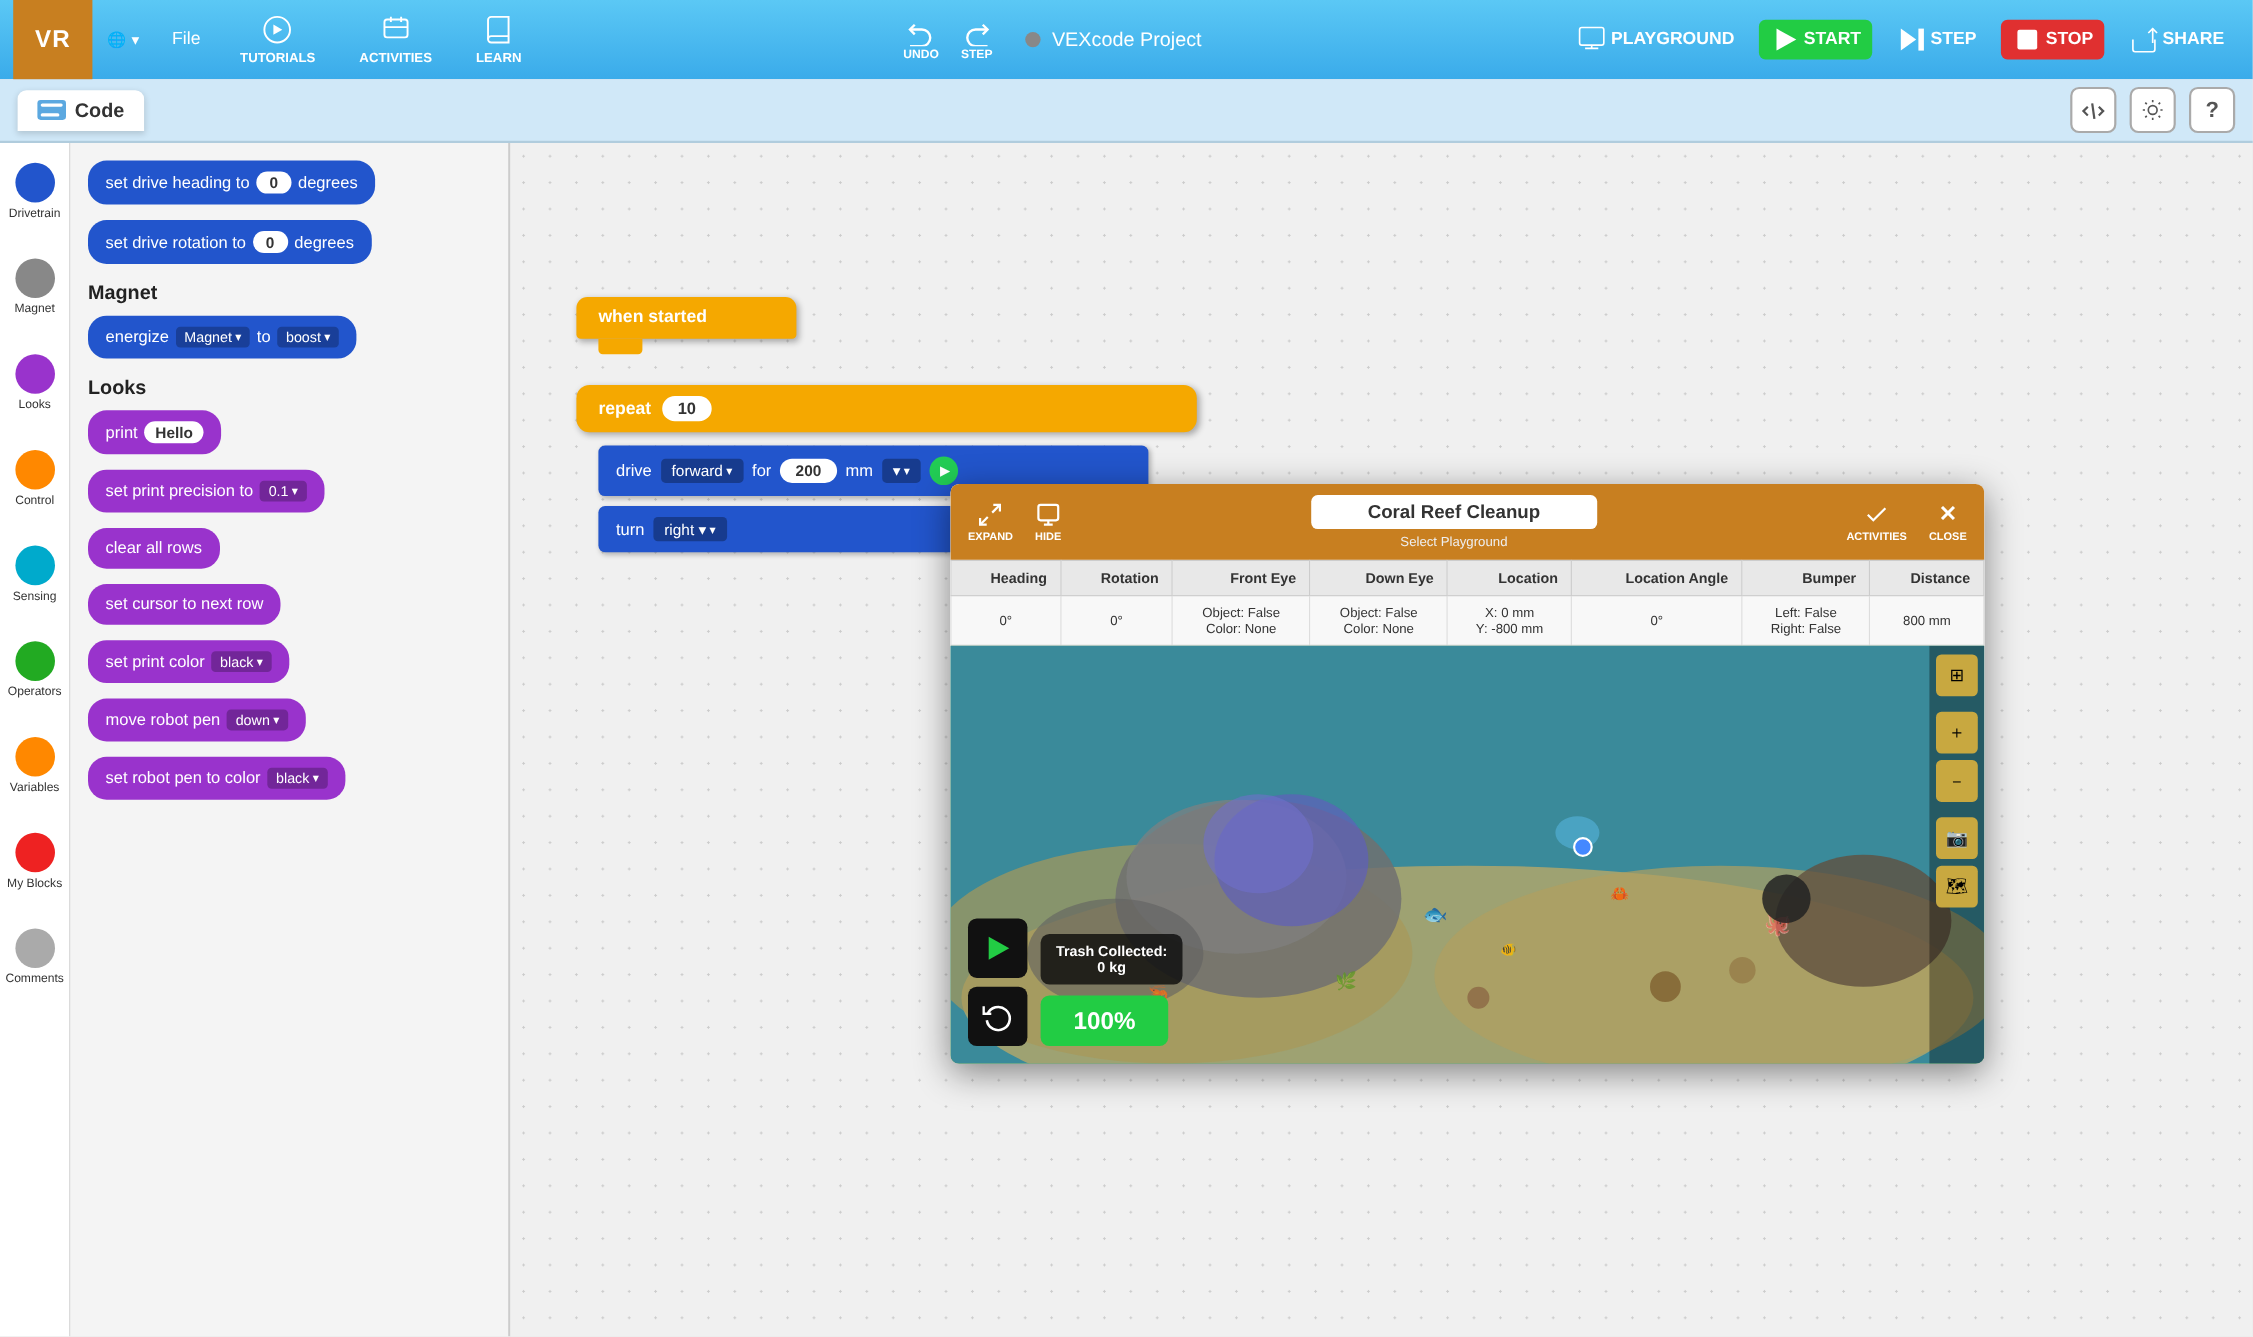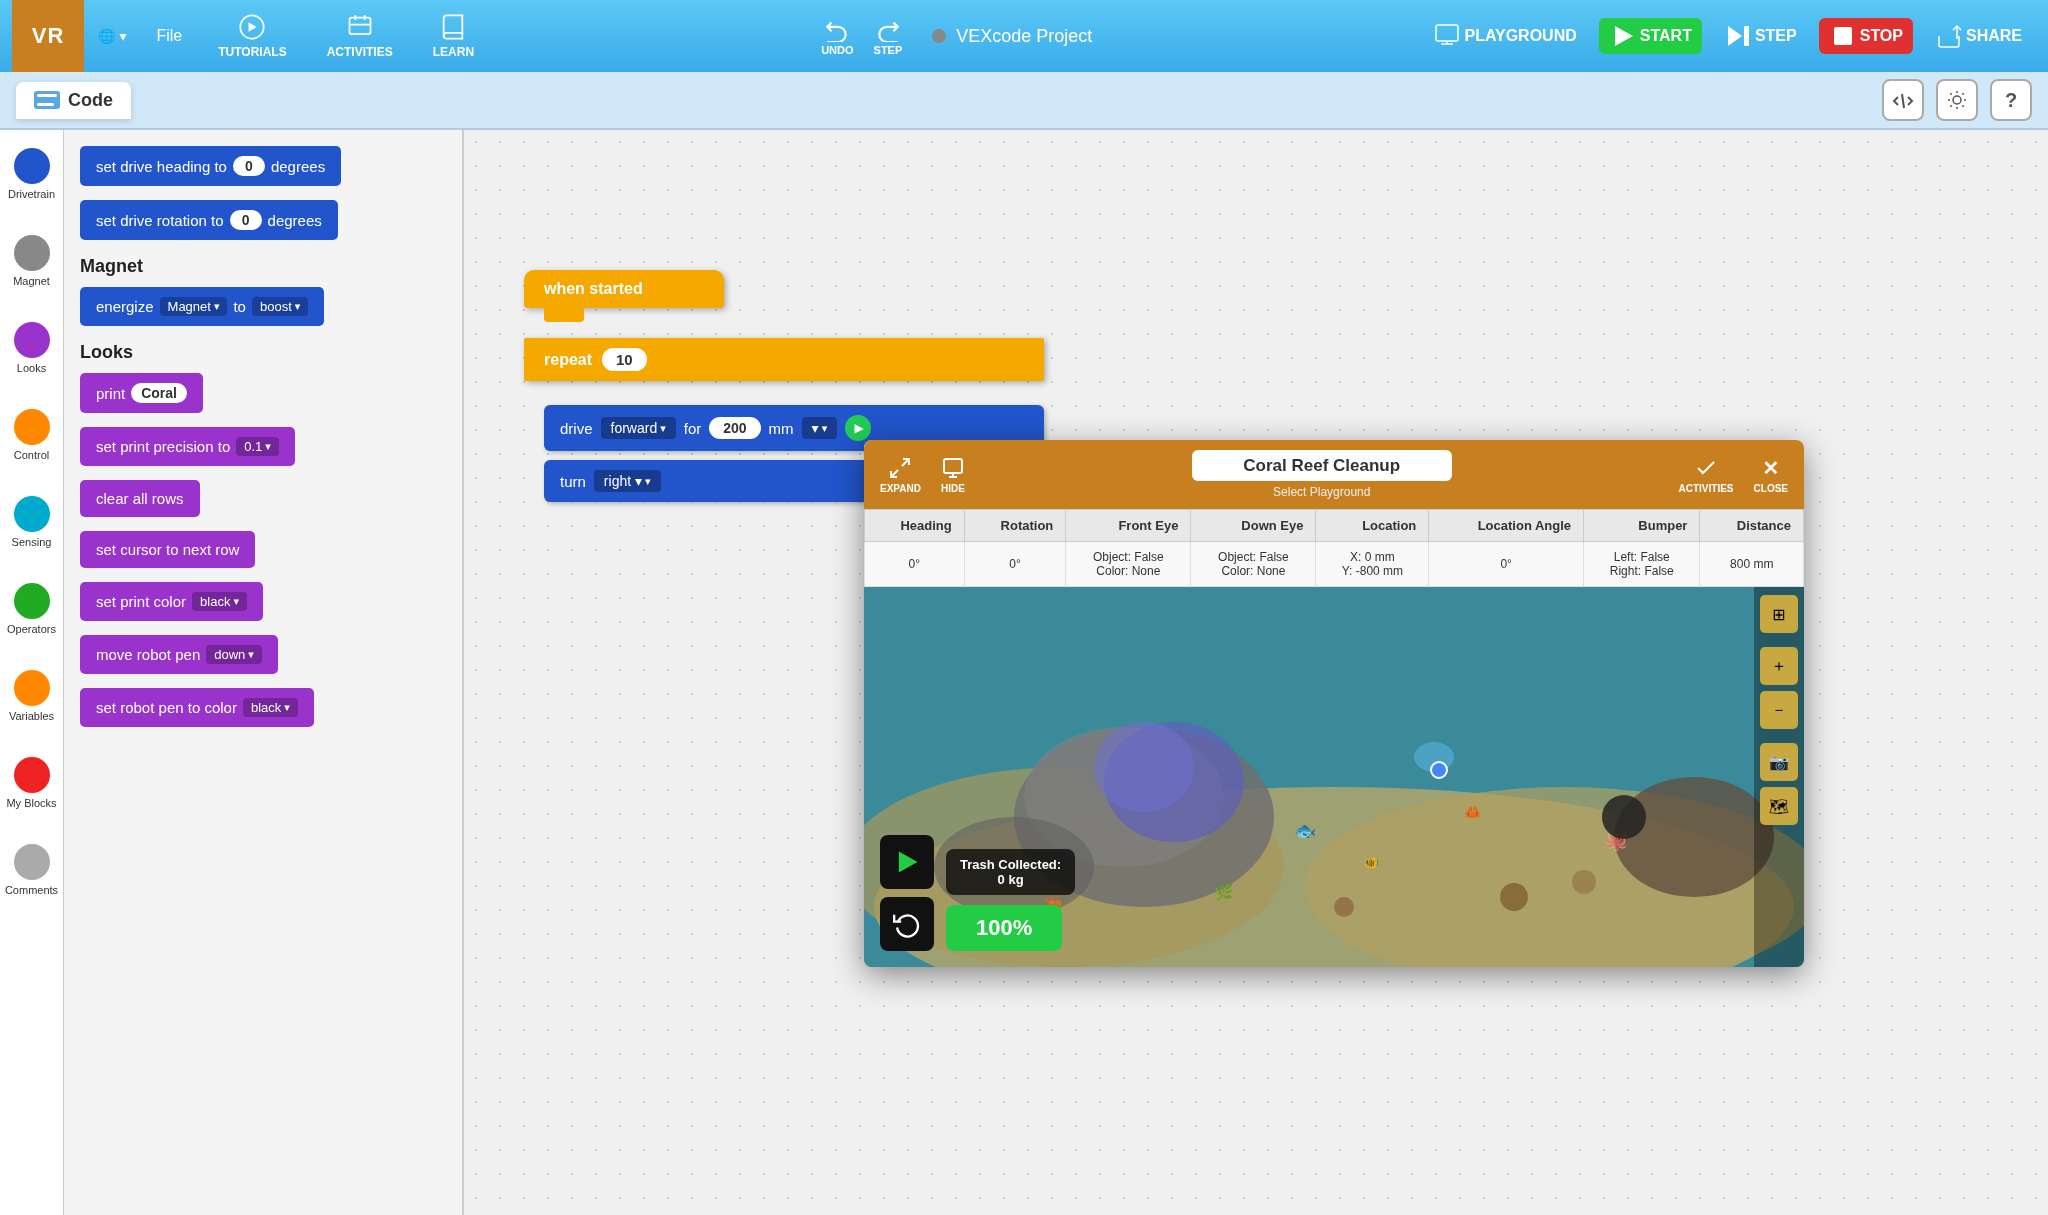--- a/index.html
+++ b/index.html
@@ -63,43 +63,43 @@
     .c-orange { background: #ff8800; }
     .c-teal { background: #00aacc; }
     .c-green { background: #22aa22; }
     .c-red { background: #ee2222; }
     .c-ltgray { background: #aaaaaa; }
 
     
     .blocks-panel { width: 400px; background: #f4f4f4; padding: 16px; overflow-y: auto; border-right: 2px solid #ccc; }
     .block-row { margin-bottom: 14px; }
     .block-section-title { font-weight: 700; font-size: 18px; color: #222; margin: 16px 0 10px 0; }
-    .block { display: inline-flex; align-items: center; gap: 6px; border-radius: 5px; padding: 10px 16px; font-size: 15px; font-weight: 500; color: white; cursor: grab; white-space: nowrap; }
+    .block { display: inline-flex; align-items: center; gap: 6px; border-radius: 17px; padding: 10px 16px; font-size: 15px; font-weight: 500; color: white; cursor: grab; white-space: nowrap; }
     .block-blue { background: #2255cc; }
     .block-purple { background: #9933cc; }
     .block-value { background: white; color: #333; border-radius: 20px; padding: 2px 10px; font-size: 14px; font-weight: 600; min-width: 32px; text-align: center; }
     .block-dropdown { background: rgba(0,0,0,0.25); border-radius: 4px; padding: 2px 8px; font-size: 13px; display: flex; align-items: center; gap: 3px; }
     .block-dropdown::after { content: '▾'; font-size: 11px; }
 
     
     .workspace { flex: 1; background: #f0f0f0; background-image: radial-gradient(circle, #ccc 1px, transparent 1px); background-size: 24px 24px; position: relative; overflow: hidden; }
 
     
     .when-started {
       position: absolute; top: 150px; left: 60px;
       background: #f5a800; border-radius: 10px 10px 4px 4px;
       padding: 10px 20px; color: white; font-size: 16px; font-weight: 600;
       min-width: 200px; box-shadow: 2px 2px 6px rgba(0,0,0,0.3);
     }
     .when-started-notch { position: absolute; bottom: -14px; left: 20px; width: 40px; height: 14px; background: #f5a800; border-radius: 0 0 4px 4px; }
     .repeat-block {
-      position: absolute; top: 208px; left: 60px;
-      background: #f5a800; border-radius: 2px;
+      position: absolute; top: 220px; left: 60px;
+      background: #f5a800; border-radius: 12px;
       padding: 10px 20px; color: white; font-size: 16px; font-weight: 600;
-      width: 520px; box-shadow: 2px 2px 6px rgba(0,0,0,0.3);
+      width: 564px; box-shadow: 2px 2px 6px rgba(0,0,0,0.3);
       display: flex; align-items: center; gap: 10px;
     }
     .repeat-val { background: white; color: #333; border-radius: 20px; padding: 3px 14px; font-weight: 700; font-size: 15px; }
     .drive-block {
       position: absolute; top: 275px; left: 80px;
       background: #2255cc; border-radius: 6px;
       padding: 10px 16px; color: white; font-size: 15px; font-weight: 500;
       display: flex; align-items: center; gap: 8px; box-shadow: 2px 2px 5px rgba(0,0,0,0.25);
       width: 500px;
     }
@@ -339,21 +339,21 @@
         <span class="block-dropdown">Magnet</span>
         <span>to</span>
         <span class="block-dropdown">boost</span>
       </div>
     </div>
 
     <div class="block-section-title">Looks</div>
     <div class="block-row">
       <div class="block block-purple">
         <span>print</span>
-        <span class="block-value">Coral</span>
+        <span class="block-value">Hello</span>
       </div>
     </div>
     <div class="block-row">
       <div class="block block-purple">
         <span>set print precision to</span>
         <span class="block-dropdown">0.1</span>
       </div>
     </div>
     <div class="block-row">
       <div class="block block-purple">

